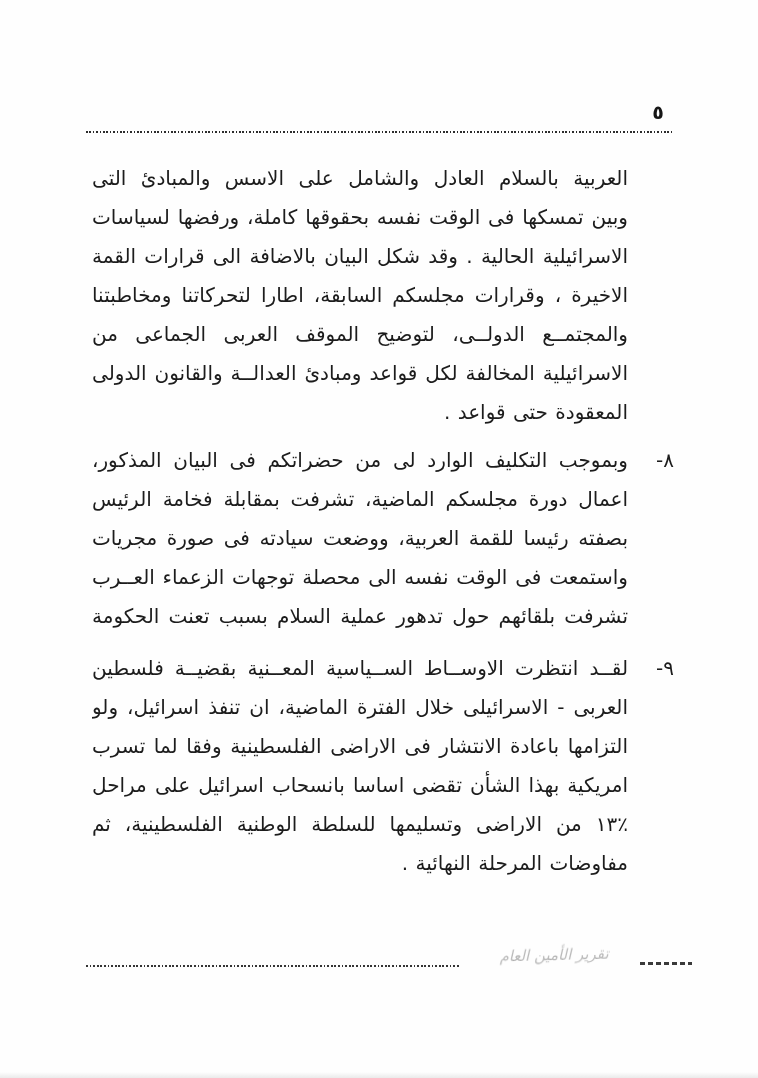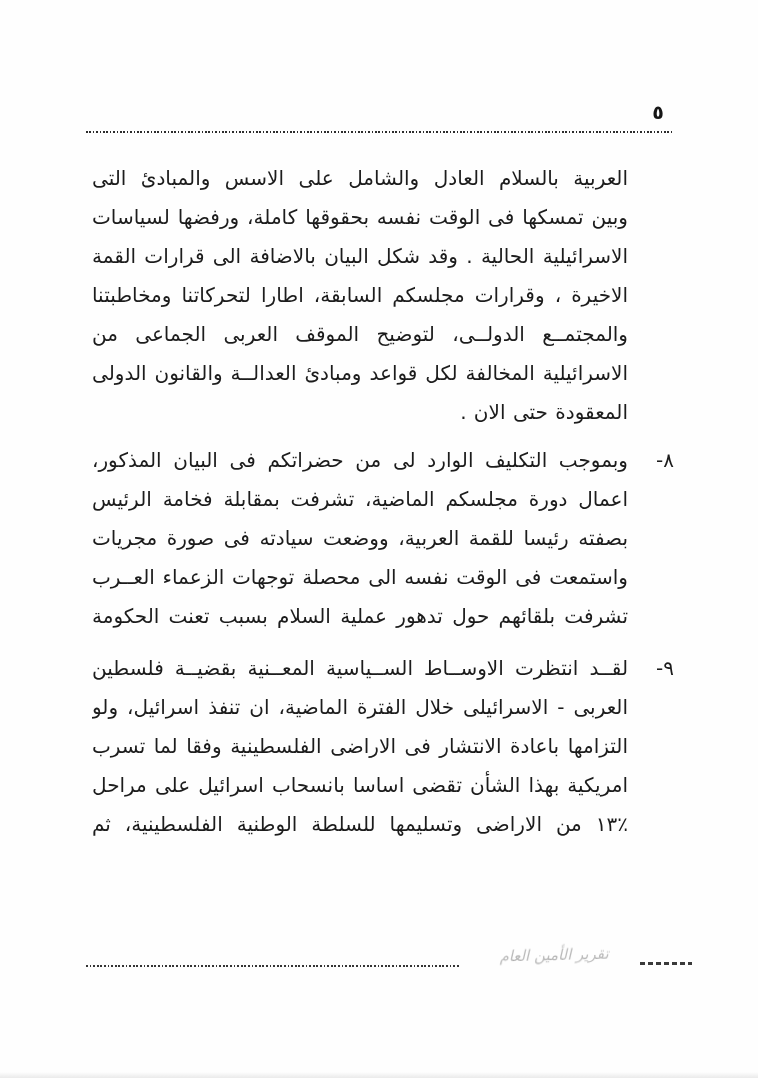--- a/index.html
+++ b/index.html
@@ -63,36 +63,37 @@
   <div class="page-number">٥</div>
   <div class="rule-top"></div>
   <div class="text-block" id="body-block">
       <div class="para p1">
         <div class="line">العربية بالسلام العادل والشامل على الاسس والمبادئ التى ارتضيناها جميعا،</div>
         <div class="line">وبين تمسكها فى الوقت نفسه بحقوقها كاملة، ورفضها لسياسات الحكومة</div>
         <div class="line">الاسرائيلية الحالية . وقد شكل البيان بالاضافة الى قرارات القمة العربية</div>
         <div class="line">الاخيرة ، وقرارات مجلسكم السابقة، اطارا لتحركاتنا ومخاطبتنا الرأى العام</div>
         <div class="line">والمجتمــع الدولــى، لتوضيح الموقف العربى الجماعى من سياسة الحكومة</div>
         <div class="line">الاسرائيلية المخالفة لكل قواعد ومبادئ العدالــة والقانون الدولى والاتفاقــات</div>
-        <div class="line last">المعقودة حتى الان .</div>
+        <div class="line last">المعقودة حتى قواعد .</div>
       </div>
       <div class="para p8">
         <span class="para-num">٨-</span>
         <div class="line">وبموجب التكليف الوارد لى من حضراتكم فى البيان المذكور، واثر انتهاء</div>
         <div class="line">اعمال دورة مجلسكم الماضية، تشرفت بمقابلة فخامة الرئيس حسنى مبارك</div>
         <div class="line">بصفته رئيسا للقمة العربية، ووضعت سيادته فى صورة مجريات اجتمــاعكم،</div>
         <div class="line">واستمعت فى الوقت نفسه الى محصلة توجهات الزعماء العــرب الذيــن</div>
         <div class="line">تشرفت بلقائهم حول تدهور عملية السلام بسبب تعنت الحكومة الاسرائيلية</div>
       </div>
       <div class="para p9">
         <span class="para-num">٩-</span>
         <div class="line">لقــد انتظرت الاوســاط الســياسية المعــنية بقضيــة فلسطين والصــراع</div>
         <div class="line">العربى - الاسرائيلى خلال الفترة الماضية، ان تنفذ اسرائيل، ولو جزئيا،</div>
         <div class="line">التزامها باعادة الانتشار فى الاراضى الفلسطينية وفقا لما تسرب عن مبادرة</div>
         <div class="line">امريكية بهذا الشأن تقضى اساسا بانسحاب اسرائيل على مراحل من حوالى</div>
         <div class="line">٪١٣ من الاراضى وتسليمها للسلطة الوطنية الفلسطينية، ثم الدخول فى</div>
+        <div class="line last">مفاوضات المرحلة النهائية .</div>
       </div>
     </div>
   <div class="rule-bottom"></div>
   <div class="footer-stamp">تقرير الأمين العام</div>
   <div class="footer-dash"></div>
   <div class="scan-edge-bottom"></div>
 </div>
 
 </body></html>

